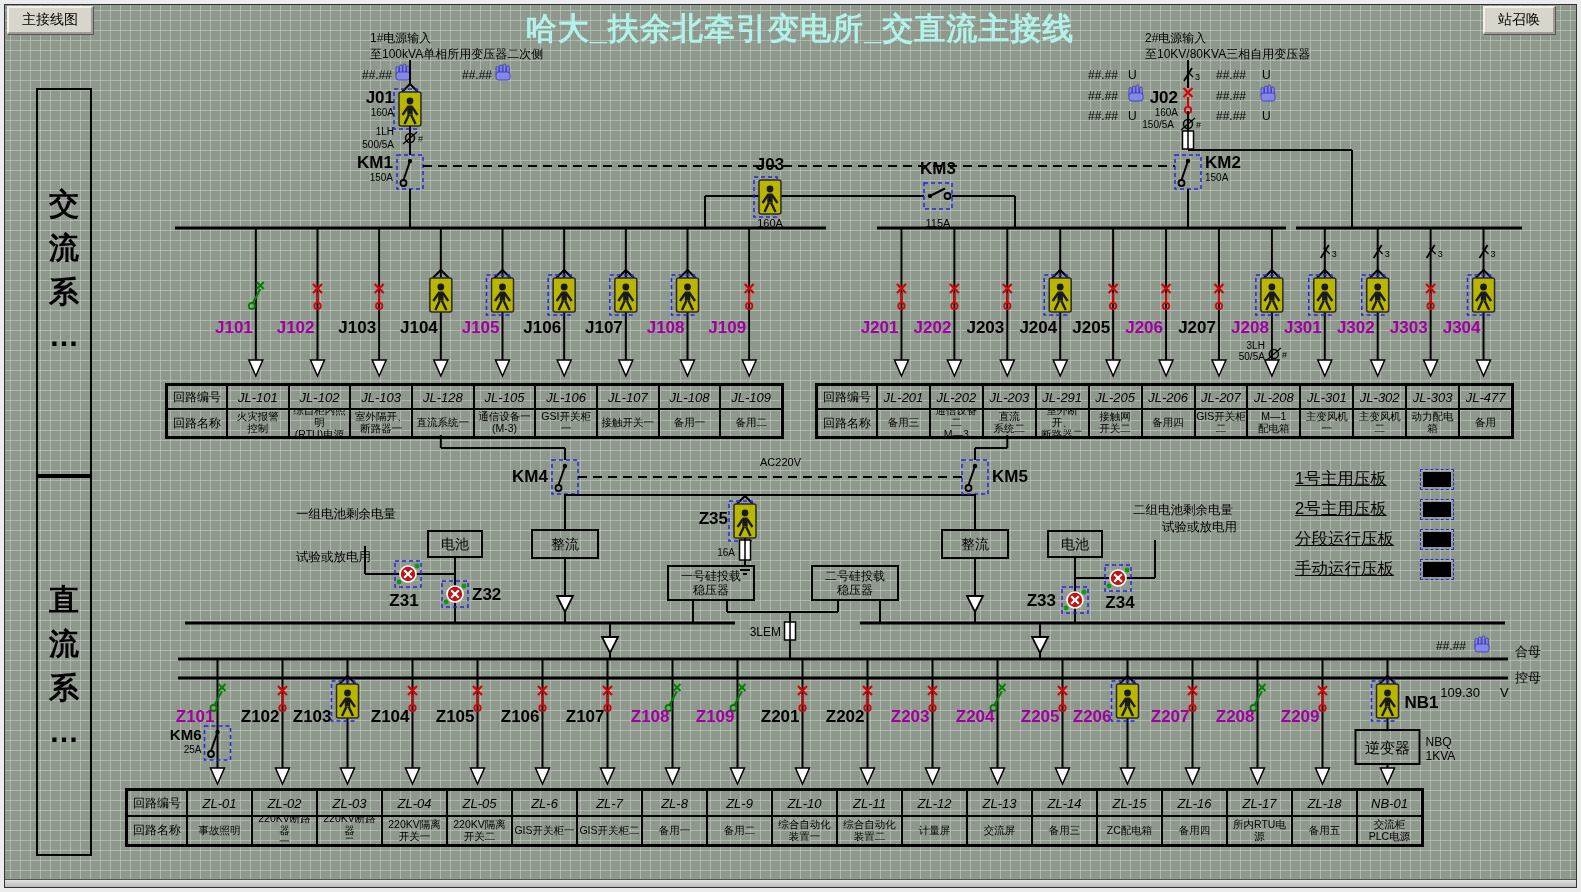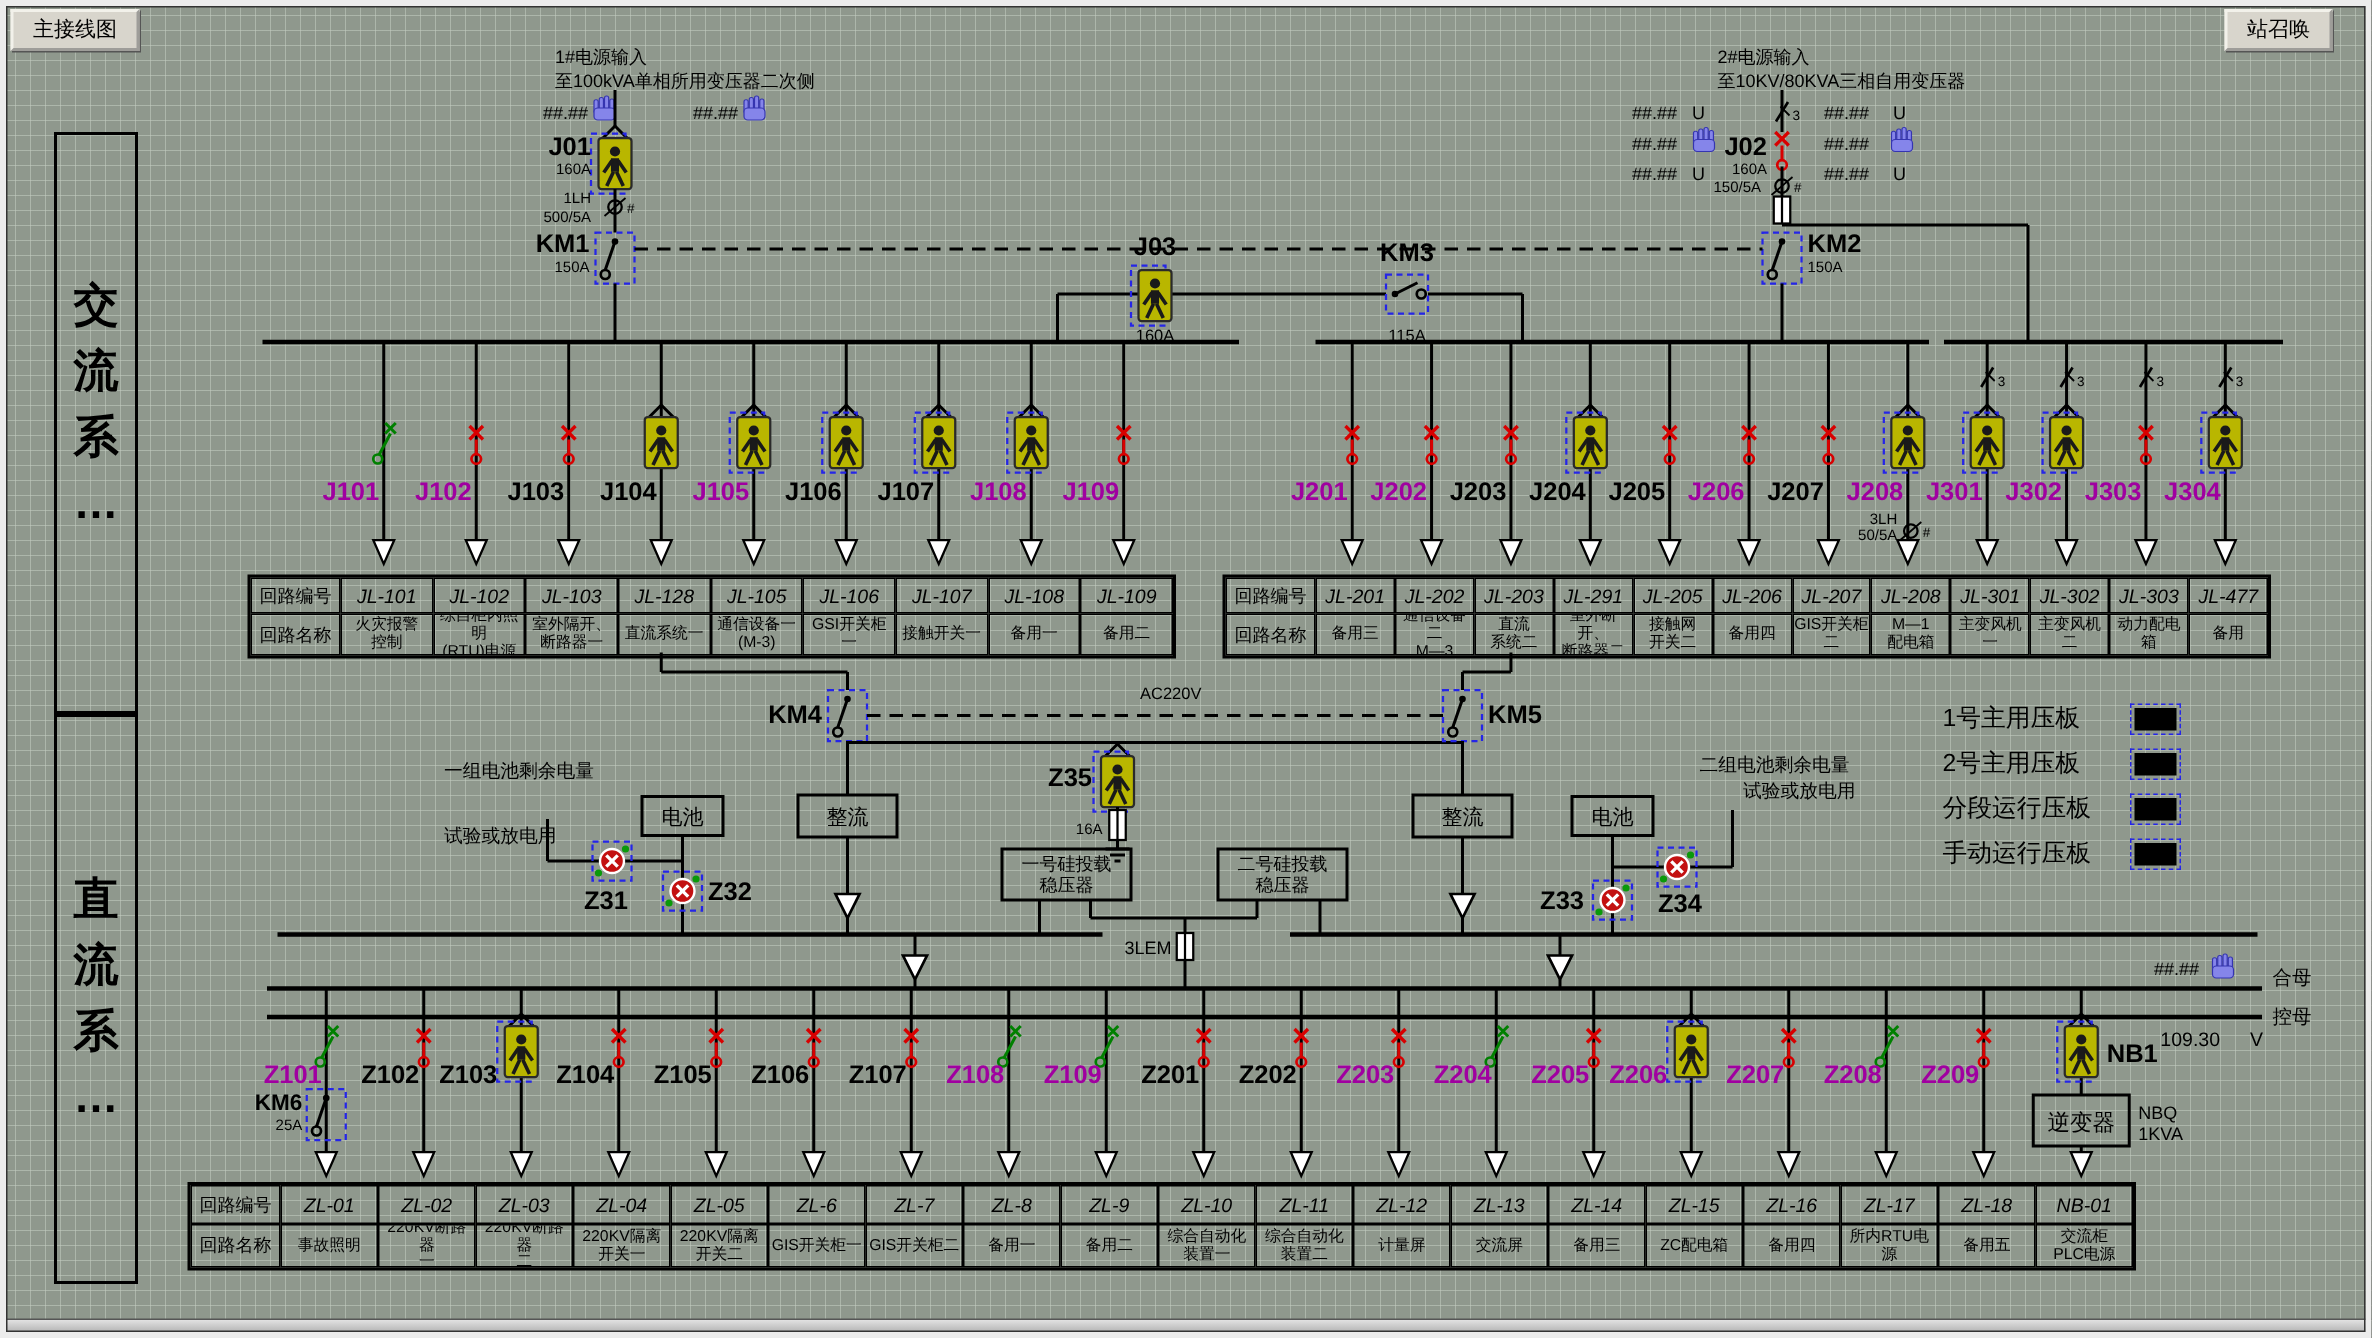--- a/index.html
+++ b/index.html
@@ -29,30 +29,31 @@
   #side-dc{top:476px;height:380px;padding-top:100px;box-sizing:border-box;}
   .side-box span{font-size:30px;font-weight:bold;color:#000;line-height:44px;}
   svg#diagram{position:absolute;left:0;top:0;z-index:4;}
   .ctable{position:absolute;display:grid;border:2px solid #000;z-index:6;box-sizing:content-box;}
   .ctable .cell{border:1px solid #000;display:flex;flex-direction:column;align-items:center;
     justify-content:center;text-align:center;color:#000;overflow:hidden;}
   .cell.hdr{font-size:12px;}
   .cell.code{font-size:13px;font-style:italic;}
   .cell.name{font-size:10.5px;line-height:1.12;}
   #plates{position:absolute;left:1295px;top:464px;z-index:6;}
-  .plate{display:flex;align-items:center;height:30px;gap:10px;}
+  .plate{display:flex;align-items:center;height:30px;gap:10px;text-decoration:underline;}
   .plate .lbl{font-size:16.5px;color:#000;width:118px;white-space:nowrap;}
   .plate .ind{width:28px;height:15px;background:#000;outline:1.5px dashed #2525E8;outline-offset:2px;}
 </style>
 </head>
 <body>
 
 <div id="screen">
   <div class="btn" id="btn-main">主接线图</div>
   <div class="btn" id="btn-call">站召唤</div>
+  <div id="title">哈大_扶余北牵引变电所_交直流主接线</div>
 
   <div class="side-box" id="side-ac">
       <span>交</span>
       <span>流</span>
       <span>系</span>
       <span>…</span>
     </div>
   <div class="side-box" id="side-dc">
       <span>直</span>
       <span>流</span>

